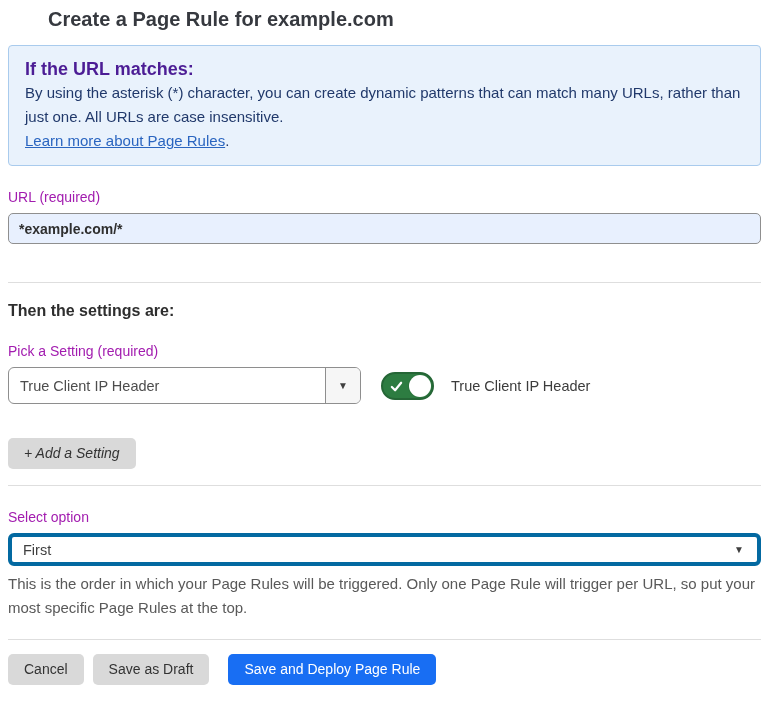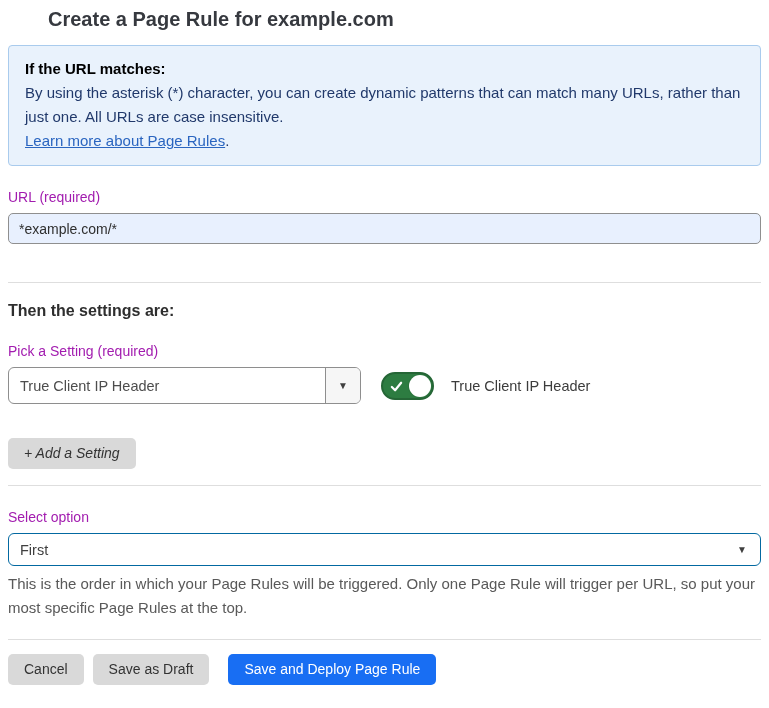--- a/index.html
+++ b/index.html
@@ -27,22 +27,22 @@
     background: #e9f2fc;
     border: 1px solid #a9cbed;
     border-radius: 4px;
     padding: 11px 16px 12px 16px;
     color: #21396b;
     font-size: 15px;
     line-height: 24px;
   }
   .info-box .info-heading {
     font-weight: bold;
-    font-size: 15px;
-    color: #000000;
+    font-size: 18px;
+    color: #4c1d95;
   }
   .info-box a.info-link {
     color: #2a65c0;
     text-decoration: underline;
     cursor: pointer;
     margin-top: 34px;
   }
 
   .field-label {
     margin-top: 23px;
@@ -56,20 +56,21 @@
     margin-top: 8px;
     height: 31px;
     background: #e8f0fe;
     border: 1px solid #8f8f8f;
     border-radius: 5px;
     padding: 0 10px;
     font-family: "Liberation Sans", sans-serif;
     font-size: 14px;
     color: #2f2f2f;
     outline: none;
+    font-weight: bold;
   }
 
   .divider {
     border: none;
     border-top: 1px solid #dedede;
     margin-top: 38px;
   }
   .divider.d2 { margin-top: 16px; }
   .divider.d3 { margin-top: 19px; }
 
@@ -179,21 +180,21 @@
   }
   .add-setting { margin-top: 34px; font-style: italic; }
 
   
   .order-select {
     position: relative;
     margin-top: 8px;
     width: 100%;
     height: 33px;
     background: #ffffff;
-    border: 1px solid #0369a1;
+    border: 4px solid #0369a1;
     border-radius: 6px;
     display: flex;
     align-items: center;
     padding: 12px 11px;
     font-size: 14.5px;
     color: #3f3f3f;
     cursor: pointer;
   }
   .order-select .caret {
     position: absolute;

